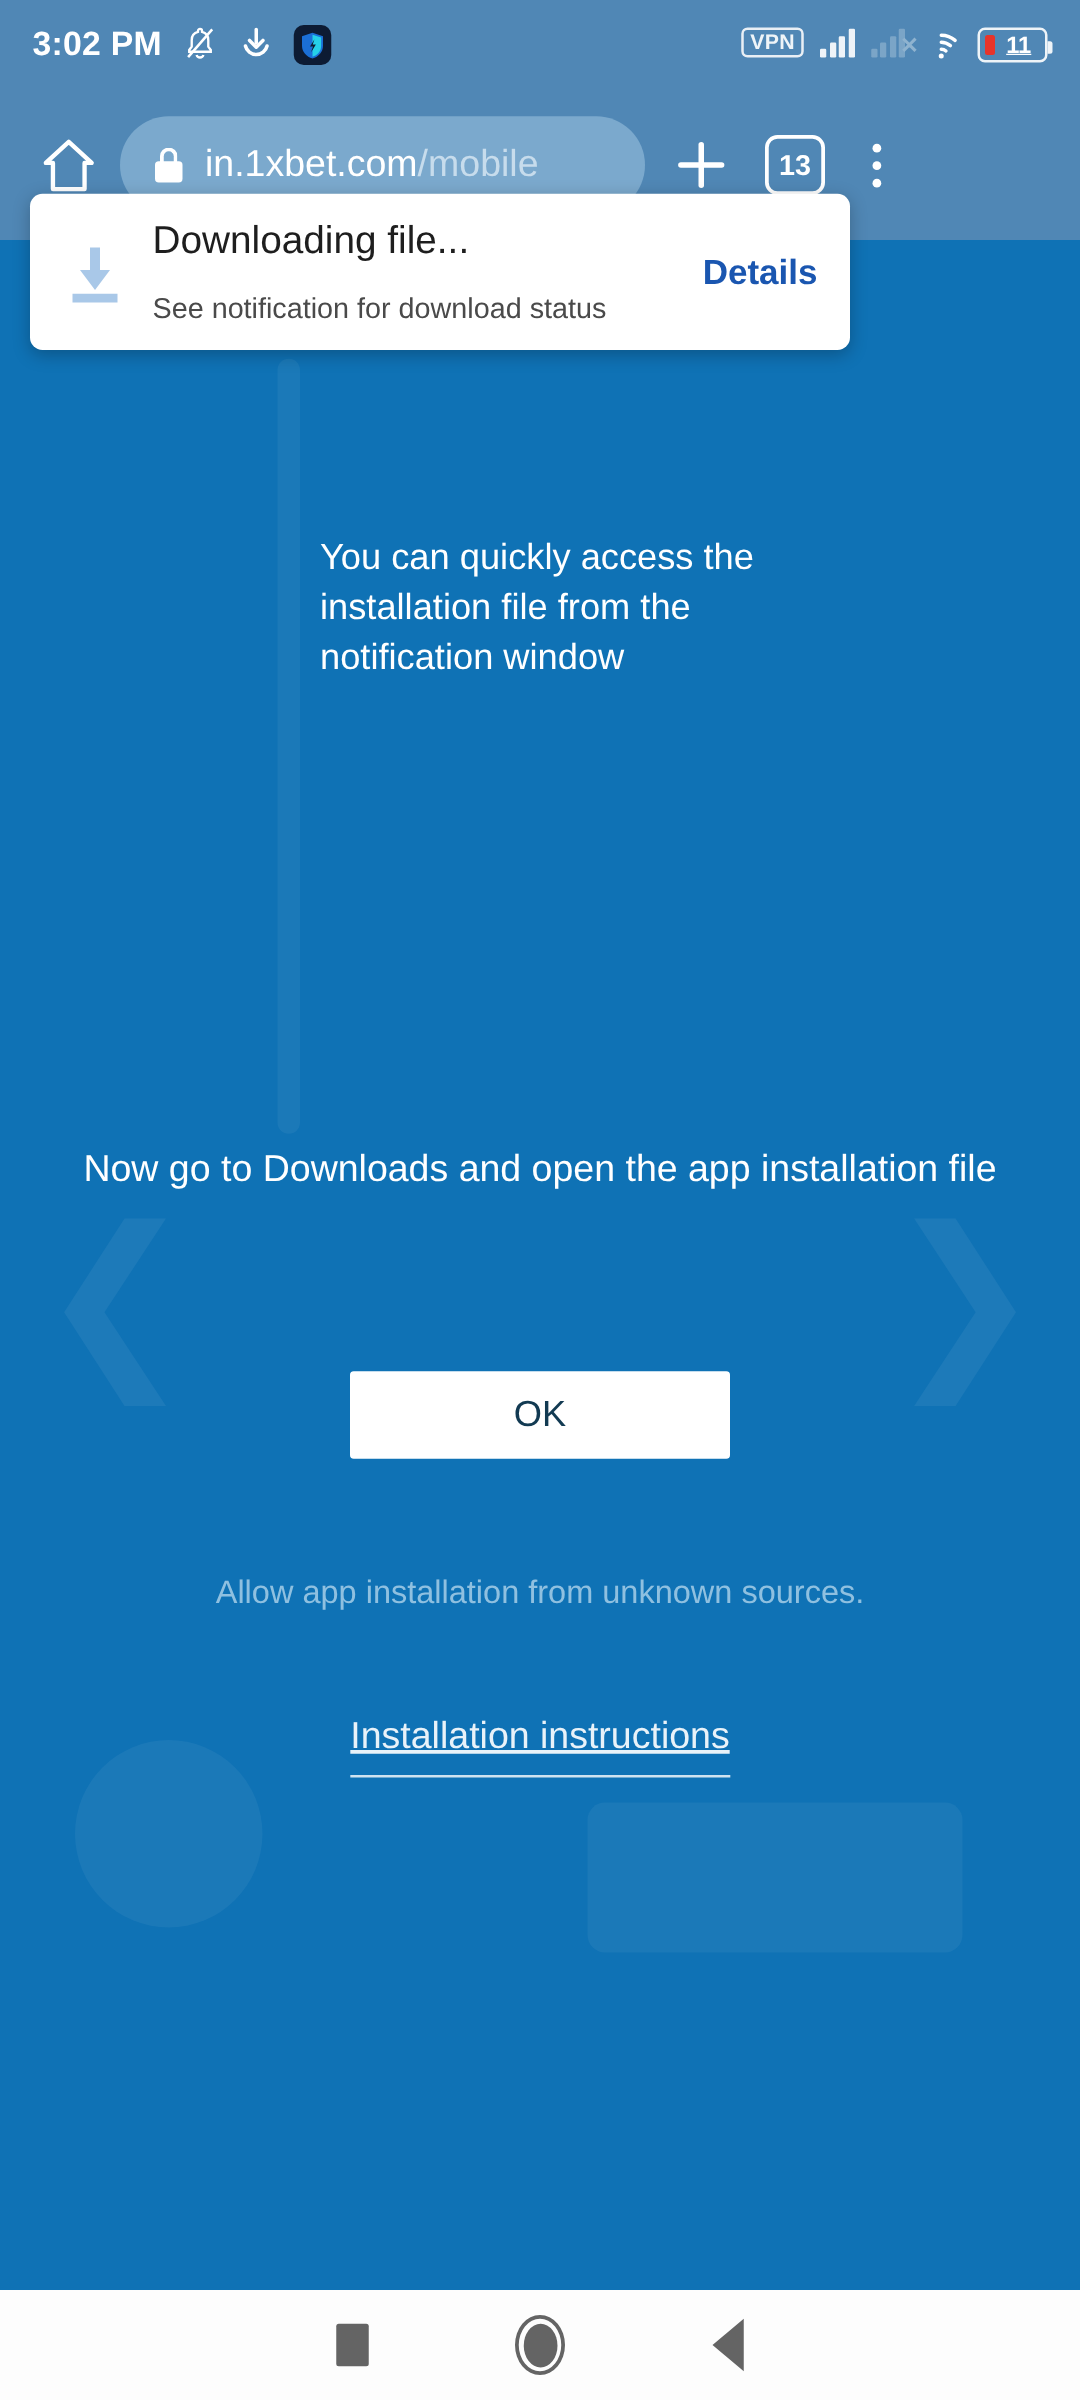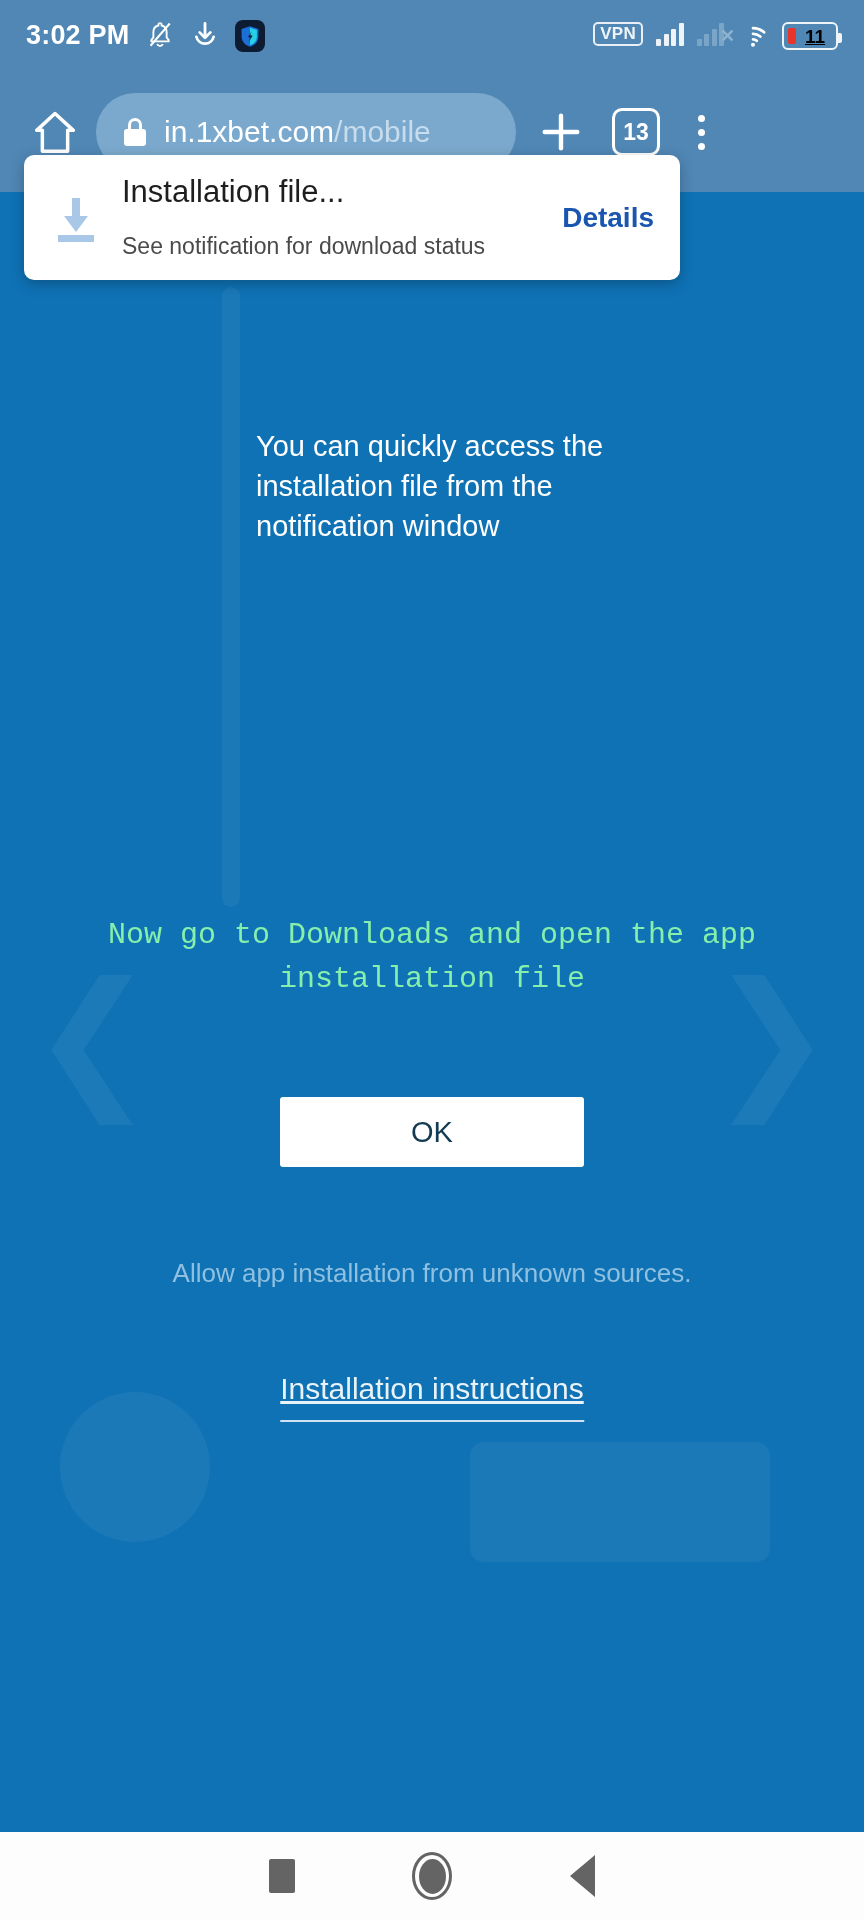--- a/index.html
+++ b/index.html
@@ -52,21 +52,21 @@
   .battery {
     position:relative; width:56px; height:28px;
     border:2.5px solid #eef4f8; border-radius:6px;
     display:flex; align-items:center; padding:0 4px; gap:4px;
   }
   .battery:after {
     content:""; position:absolute; right:-6px; top:9px;
     width:4px; height:10px; background:#eef4f8; border-radius:0 2px 2px 0;
   }
   .batt-fill { width:8px; height:16px; background:#e8342b; border-radius:2px; }
-  .batt-num { color:#000000; font-size:19px; font-weight:bold; line-height:1; flex:1; text-align:center; padding-right:2px;text-decoration:underline;}
+  .batt-num { color:#ffffff; font-size:19px; font-weight:bold; line-height:1; flex:1; text-align:center; padding-right:2px;text-decoration:underline;}
 
   
   .urlrow {
     position:absolute; top:72px; left:0; width:864px; height:120px;
     display:flex; align-items:center; padding:0 18px; gap:0;
   }
   .home-btn { width:74px; height:74px; display:flex; align-items:center; justify-content:center; }
   .omnibox {
     flex:1; height:78px; background:#7ba9cd; border-radius:39px;
     display:flex; align-items:center; padding:0 28px; gap:18px;
@@ -123,21 +123,21 @@
   .g2 { left:60px;  top:1200px; width:150px; height:150px; border-radius:50%; }
   .g3 { left:470px; top:1250px; width:300px; height:120px; }
 
   .notice {
     position:absolute; top:234px; left:256px; width:350px;
     font-size:29px; line-height:1.38; color:#fff; text-align:left;
   }
 
   .hero { position:absolute; top:700px; left:0; width:864px; text-align:center; padding:0 64px; }
   .hero h1 { font-size:41px; color:#fff; font-weight:bold; line-height:1.25; }
-  .hero p  { font-size:30px; color:#86efac; line-height:1.45; margin-top:22px;font-family:Liberation Mono, monospace; }
+  .hero p  { font-size:30px; color:#ffffff; line-height:1.45; margin-top:22px; }
 
   .ok-btn {
     position:absolute; top:905px; left:50%; transform:translateX(-50%);
     width:304px; height:70px; background:#fff; border:none; border-radius:3px;
     font-family:"Liberation Sans", sans-serif; font-size:29px; color:#123a52;
     display:flex; align-items:center; justify-content:center; cursor:pointer;
   }
 
   .unknown-src {
     position:absolute; top:1063px; left:0; width:864px; text-align:center;
@@ -281,21 +281,21 @@
     </div>
   </div>
 
   <div class="snackbar">
     <div class="dl-icon">
       <div class="dl-arrow-stem"></div>
       <div class="dl-arrow-head"></div>
       <div class="dl-arrow-base"></div>
     </div>
     <div class="snack-text">
-      <div class="snack-title">Installation file...</div>
+      <div class="snack-title">Downloading file...</div>
       <div class="snack-sub">See notification for download status</div>
     </div>
     <div class="snack-action">Details</div>
   </div>
 
   <div class="navbar">
     <div class="nav-btn">
       <div class="nav-square"></div>
     </div>
     <div class="nav-btn">

